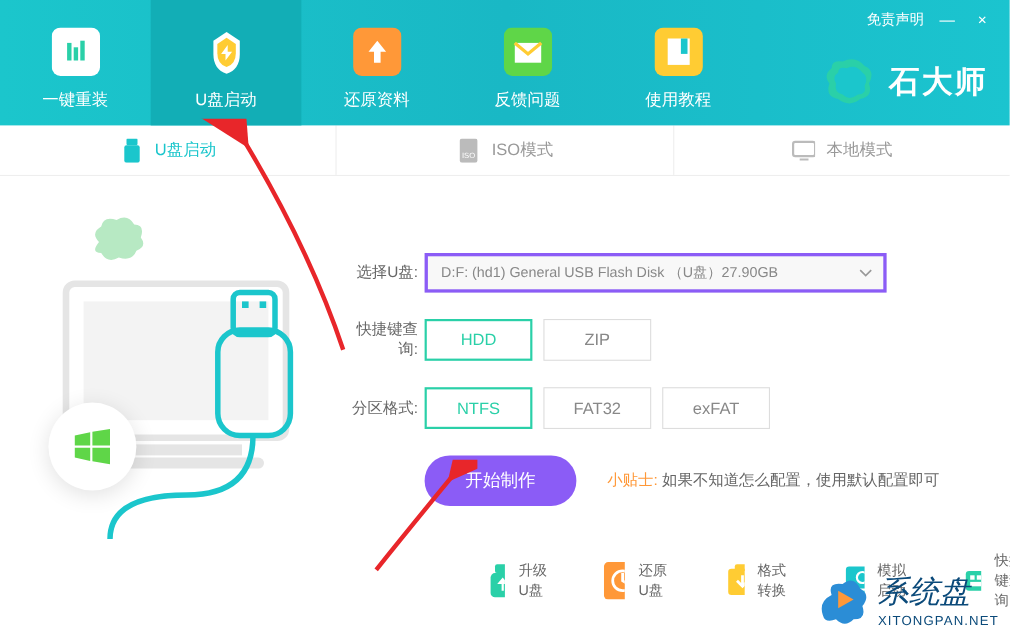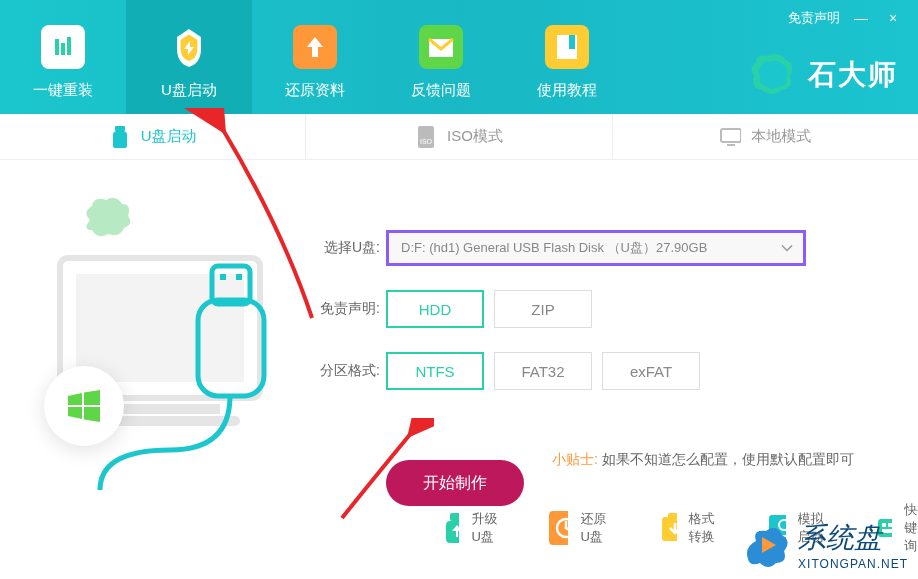--- a/index.html
+++ b/index.html
@@ -4,21 +4,21 @@
 <style>
 * { margin: 0; padding: 0; box-sizing: border-box; font-family: "Microsoft YaHei", sans-serif; }
 body { width: 918px; height: 579px; background: #fff; position: relative; overflow: hidden; }
 
 .header { height: 114px; background: linear-gradient(to right, #1bc6cc 0%, #19b8c5 50%, #1bc4cf 100%); display: flex; align-items: flex-end; position: relative; }
 .top-bar { position: absolute; top: 0; right: 0; height: 36px; display: flex; align-items: center; gap: 10px; padding-right: 14px; }
 .disclaimer { color: #fff; font-size: 13px; cursor: pointer; }
 .win-btn { width: 22px; height: 22px; display: flex; align-items: center; justify-content: center; color: #fff; cursor: pointer; font-size: 14px; }
 
 .nav { display: flex; height: 114px; }
-.nav-item { width: 126px; display: flex; flex-direction: column; align-items: center; justify-content: flex-end; padding-bottom: 14px; gap: 12px; cursor: pointer; }
+.nav-item { width: 137px; display: flex; flex-direction: column; align-items: center; justify-content: flex-end; padding-bottom: 14px; gap: 12px; cursor: pointer; }
 .nav-item.active { background: #12aeb6; }
 .nav-icon { width: 44px; height: 44px; border-radius: 8px; display: flex; align-items: center; justify-content: center; }
 .nav-label { color: #fff; font-size: 15px; }
 
 .logo-area { position: absolute; right: 20px; top: 50px; display: flex; align-items: center; gap: 10px; }
 .logo-text { color: #fff; }
 .logo-title { font-size: 28px; font-weight: bold; letter-spacing: 2px; }
 .logo-sub { font-size: 13px; letter-spacing: 8px; margin-top: 2px; }
 
 .sub-tabs { height: 46px; display: flex; border-bottom: 1px solid #eee; }
@@ -35,21 +35,21 @@
 .form-row { display: flex; align-items: center; margin-bottom: 24px; }
 .form-label { width: 70px; color: #666; font-size: 14px; text-align: right; margin-right: 6px; }
 .dropdown { flex: 0 0 420px; height: 36px; border: 3px solid #8b5cf6; background: #f8f8f8; display: flex; align-items: center; padding: 0 12px; color: #888; font-size: 13px; font-family: monospace; position: relative; cursor: pointer; }
 .dropdown-arrow { position: absolute; right: 10px; top: 50%; transform: translateY(-50%); }
 
 .btn-group { display: flex; gap: 10px; }
 .opt-btn { width: 98px; height: 38px; border: 1px solid #ddd; background: #fff; color: #888; font-size: 15px; display: flex; align-items: center; justify-content: center; cursor: pointer; }
 .opt-btn.selected { border: 2px solid #2ad0a8; color: #2ad0a8; }
 
 .action-row { display: flex; align-items: center; margin-top: 10px; margin-left: 76px; gap: 28px; }
-.start-btn { width: 138px; height: 46px; background: #be185d; color: #fff; border-radius: 24px; display: flex; align-items: center; justify-content: center; font-size: 16px; cursor: pointer; margin-top: 46px; }
+.start-btn { width: 138px; height: 46px; background: #8b5cf6; color: #fff; border-radius: 24px; display: flex; align-items: center; justify-content: center; font-size: 16px; cursor: pointer; }
 .tip-row { display: flex; align-items: center; gap: 4px; font-size: 14px; }
 .tip-label { color: #ff9838; }
 .tip-text { color: #666; }
 
 .bottom-tools { position: absolute; bottom: 24px; left: 440px; display: flex; gap: 50px; }
 .tool { display: flex; flex-direction: row; align-items: center; gap: 12px; cursor: pointer; }
 .tool-label { color: #666; font-size: 13px; }
 
 .watermark { position: absolute; right: 0; bottom: 0; display: flex; align-items: center; gap: 8px; padding: 8px 10px; }
 .wm-logo { width: 48px; height: 48px; position: relative; }
@@ -202,21 +202,21 @@
       <span class="form-label">选择U盘:</span>
       <div class="dropdown">
         <span>D:F: (hd1) General USB Flash Disk （U盘）27.90GB</span>
         <span class="dropdown-arrow"><svg width="12" height="8">
               <path d="M1 1 L6 6 L11 1" stroke="#999" stroke-width="1.5" fill="none"></path>
             </svg></span>
       </div>
     </div>
 
     <div class="form-row">
-      <span class="form-label">免责声明:</span>
+      <span class="form-label">快捷键查询:</span>
       <div class="btn-group">
         <div class="opt-btn selected">HDD</div>
         <div class="opt-btn">ZIP</div>
       </div>
     </div>
 
     <div class="form-row">
       <span class="form-label">分区格式:</span>
       <div class="btn-group">
         <div class="opt-btn selected">NTFS</div>

